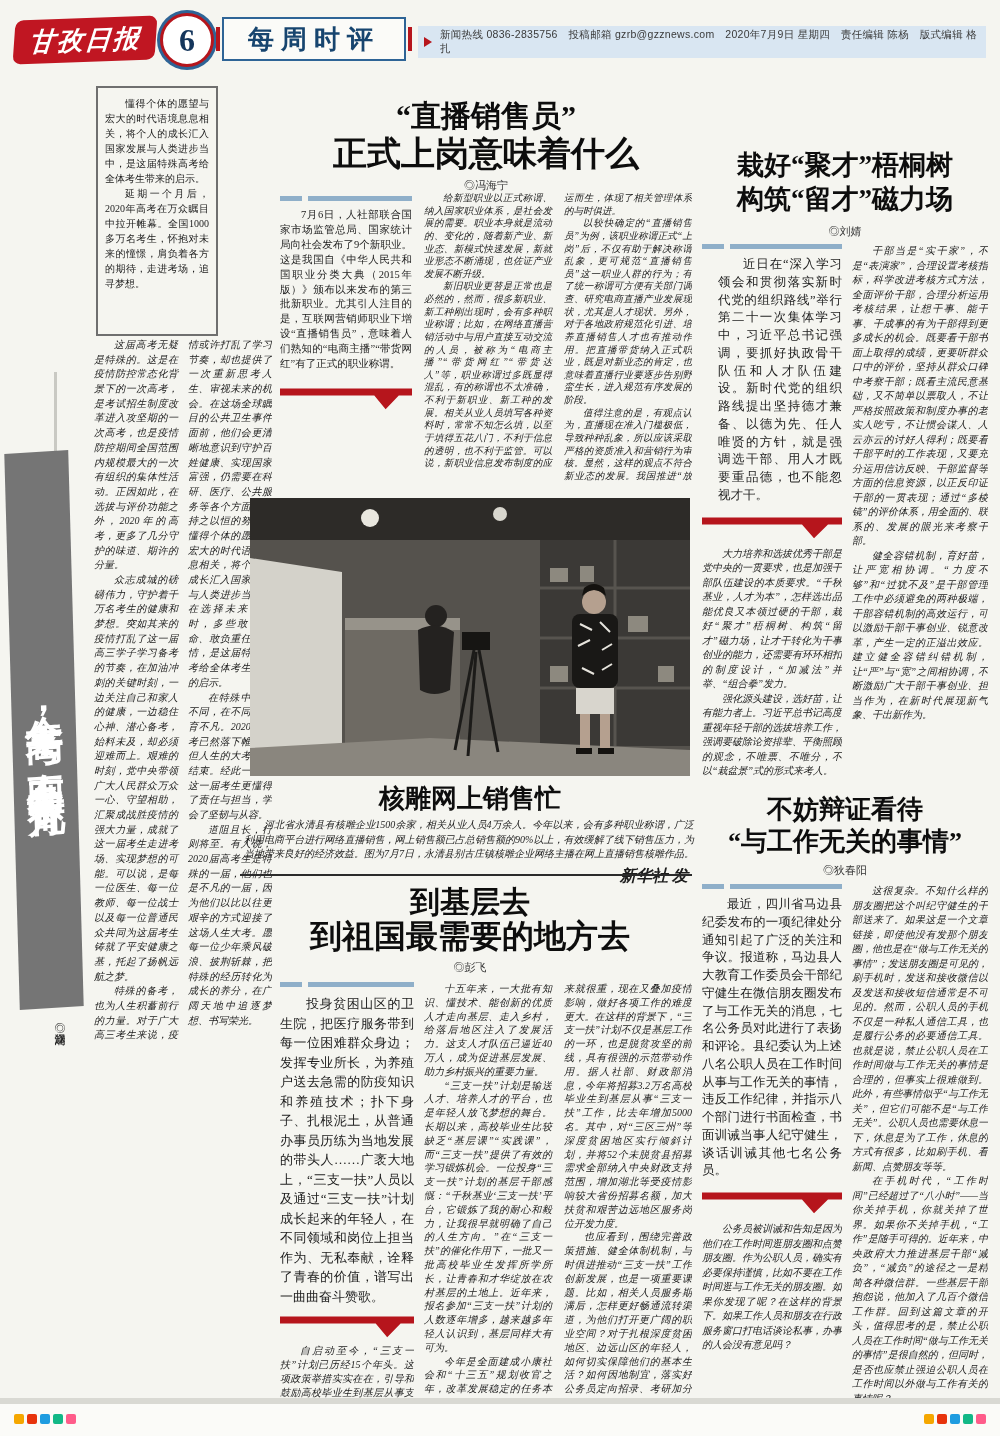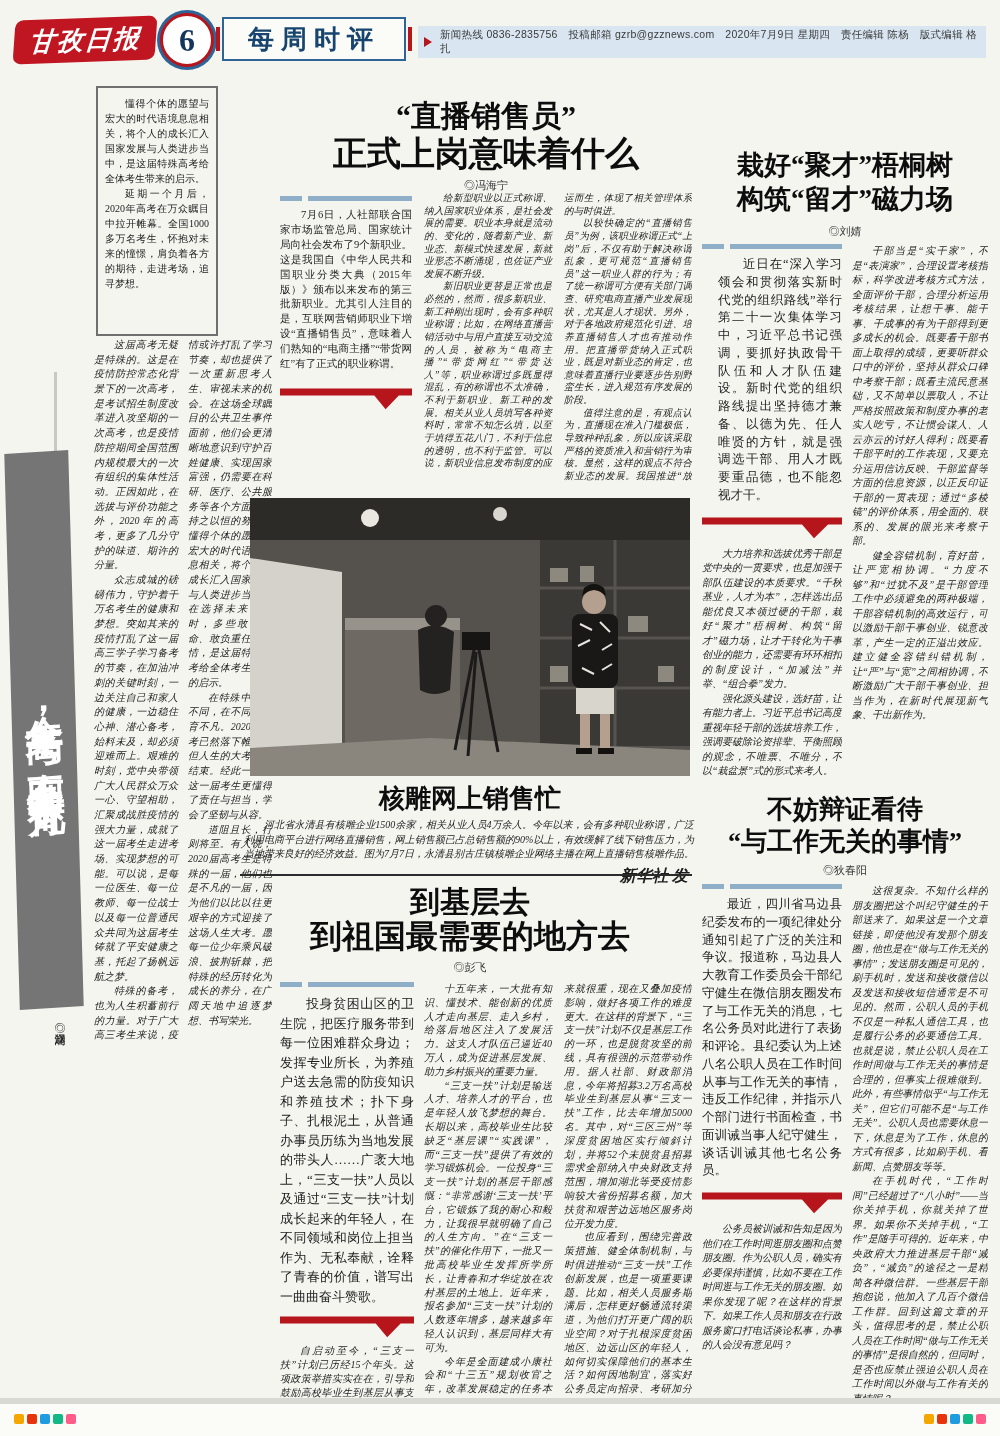--- a/index.html
+++ b/index.html
@@ -231,21 +231,21 @@
         <i class="d2"></i>
       </div>
     <p class="lead">投身贫困山区的卫生院，把医疗服务带到每一位困难群众身边；发挥专业所长，为养殖户送去急需的防疫知识和养殖技术；扑下身子、扎根泥土，从普通办事员历练为当地发展的带头人……广袤大地上，“三支一扶”人员以及通过“三支一扶”计划成长起来的年轻人，在不同领域和岗位上担当作为、无私奉献，诠释了青春的价值，谱写出一曲曲奋斗赞歌。</p>
     <svg class="arrow-svg" viewBox="0 0 140 28" preserveAspectRatio="none">
       <path d="M0 3 H140 V11 H126 L112 27 L100 11 H0 Z" fill="#b6151c"></path>
     </svg>
     <p class="body">自启动至今，“三支一扶”计划已历经15个年头。这项政策举措实实在在，引导和鼓励高校毕业生到基层从事支教、支农、支医和扶贫工作，服务农业、教育、医疗卫生、扶贫开发、水利等领域建设。</p>
   </div>
   <div class="abs gr-body">
     <p>十五年来，一大批有知识、懂技术、能创新的优质人才走向基层、走入乡村，给落后地区注入了发展活力。这支人才队伍已逼近40万人，成为促进基层发展、助力乡村振兴的重要力量。</p>
-    <p>“三支一扶”计划是输送人才、培养人才的平台，也是年轻人放飞梦想的舞台。长期以来，高校毕业生比较缺乏“基层课”“实践课”，而“三支一扶”提供了有效的学习锻炼机会。一位投身“三支一扶”计划的基层干部感慨：“非常感谢‘三支一扶’平台，它锻炼了我的耐心和毅力，让我很早就明确了自己的人生方向。”在“三支一扶”的催化作用下，一批又一批高校毕业生发挥所学所长，让青春和才华绽放在农村基层的土地上。近年来，报名参加“三支一扶”计划的人数逐年增多，越来越多年轻人认识到，基层同样大有可为。</p>
+    <p>“三支一扶”计划是输送人才、培养人才的平台，也是年轻人放飞梦想的舞台。长期以来，高校毕业生比较缺乏“基层课”“实践课”，而“三支一扶”提供了有效的学习锻炼机会。一位投身“三支一扶”计划的基层干部感慨：“千秋基业‘三支一扶’平台，它锻炼了我的耐心和毅力，让我很早就明确了自己的人生方向。”在“三支一扶”的催化作用下，一批又一批高校毕业生发挥所学所长，让青春和才华绽放在农村基层的土地上。近年来，报名参加“三支一扶”计划的人数逐年增多，越来越多年轻人认识到，基层同样大有可为。</p>
     <p>今年是全面建成小康社会和“十三五”规划收官之年，改革发展稳定的任务本来就很重，现在又叠加疫情影响，做好各项工作的难度更大。在这样的背景下，“三支一扶”计划不仅是基层工作的一环，也是脱贫攻坚的前线，具有很强的示范带动作用。据人社部、财政部消息，今年将招募3.2万名高校毕业生到基层从事“三支一扶”工作，比去年增加5000名。其中，对“三区三州”等深度贫困地区实行倾斜计划，并将52个未脱贫县招募需求全部纳入中央财政支持范围，增加湖北等受疫情影响较大省份招募名额，加大扶贫和艰苦边远地区服务岗位开发力度。</p>
     <p>也应看到，围绕完善政策措施、健全体制机制，与时俱进推动“三支一扶”工作创新发展，也是一项重要课题。比如，相关人员服务期满后，怎样更好畅通流转渠道，为他们打开更广阔的职业空间？对于扎根深度贫困地区、边远山区的年轻人，如何切实保障他们的基本生活？如何因地制宜，落实好公务员定向招录、考研加分等支持政策？采取务实举措，进一步解决好“三支一扶”人员在工作生活中面临的实际问题，努力提升获得感、免除后顾之忧，就能让他们全身心投入到服务基层、奉献基层的各项工作中去。</p>
 
   </div>
 
   <div class="abs headline ta-title1">栽好“聚才”梧桐树</div>
   <div class="abs headline ta-title2">构筑“留才”磁力场</div>
   <div class="abs byline ta-author">◎刘婧</div>
   <div class="abs ta-col1">
     <div class="deco">

